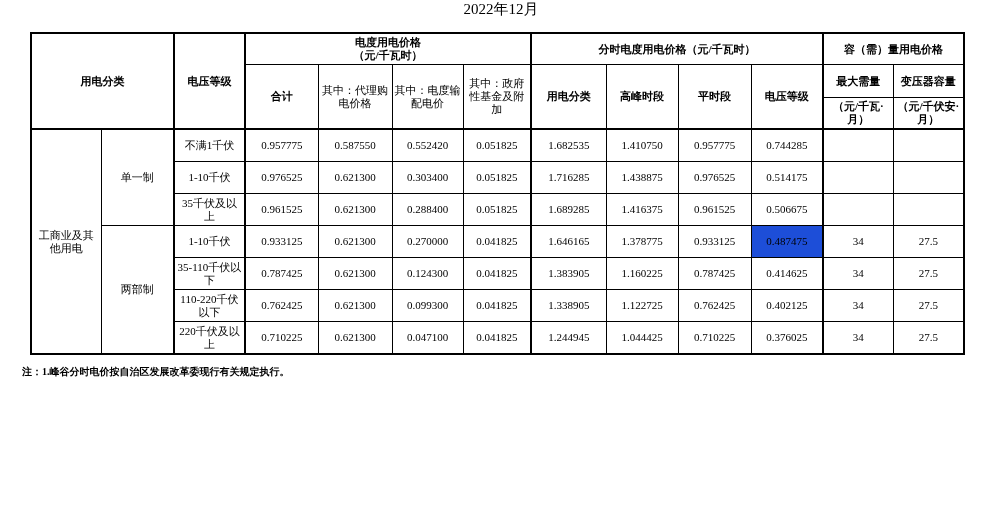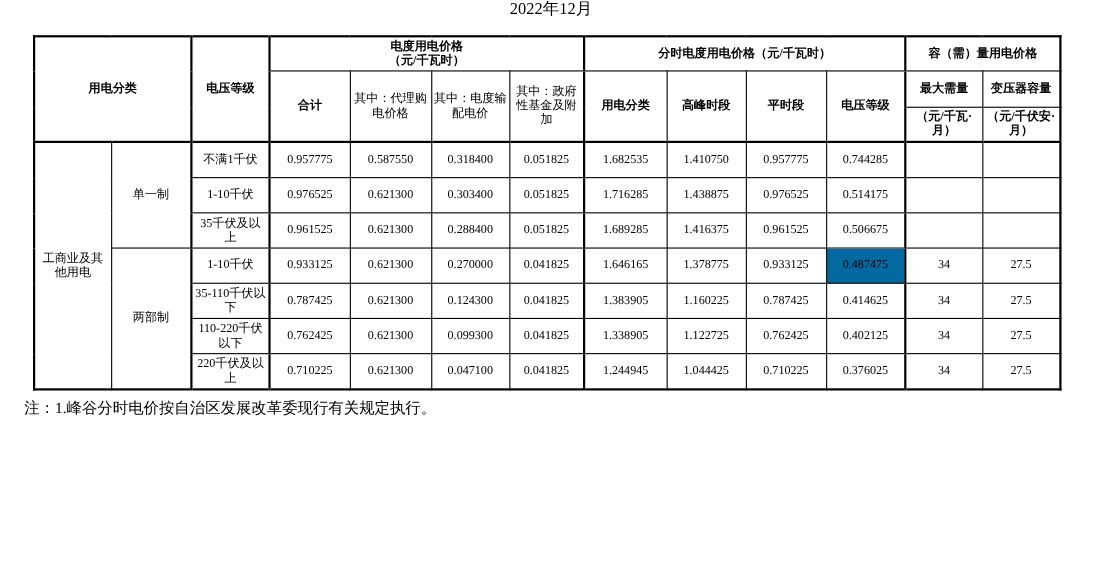--- a/index.html
+++ b/index.html
@@ -44,22 +44,22 @@
   .price-table thead th{font-weight:bold;}
   .price-table thead th.nb{font-weight:normal;}
   .price-table tr.hr1 th{height:28px;}
   .price-table tr.hr2 th{height:30px;}
   .price-table tr.hr3 th{height:28px;}
   .price-table tbody td{height:29px;font-weight:normal;}
   .price-table .bl2{border-left-width:2px;}
   .price-table tbody tr:first-child td{border-top-width:2px;}
   .notes{
     margin:10px 0 0 22px;
-    font-size:14px;
-    font-weight:normal;
+    font-size:10px;
+    font-weight:bold;
     line-height:13px;
     width:940px;
   }
   .notes .note-line{margin:0 0 1px 0;}
   .notes .note-indent{padding-left:23px;}
 </style>
 </head>
 <body>
 
 <div class="page">
@@ -110,21 +110,21 @@
         <th>（元/千伏安·月）</th>
       </tr>
     </thead>
     <tbody>
       <tr>
         <td rowspan="7">工商业及其他用电</td>
         <td rowspan="3">单一制</td>
         <td class="bl2">不满1千伏</td>
         <td class="bl2">0.957775</td>
         <td>0.587550</td>
-        <td>0.318400</td>
+        <td>0.552420</td>
         <td>0.051825</td>
         <td class="bl2">1.682535</td>
         <td>1.410750</td>
         <td>0.957775</td>
         <td>0.744285</td>
         <td class="bl2"></td>
         <td></td>
       </tr>
       <tr>
         <td class="bl2">1-10千伏</td>
@@ -155,21 +155,21 @@
       <tr>
         <td rowspan="4">两部制</td>
         <td class="bl2">1-10千伏</td>
         <td class="bl2">0.933125</td>
         <td>0.621300</td>
         <td>0.270000</td>
         <td>0.041825</td>
         <td class="bl2">1.646165</td>
         <td>1.378775</td>
         <td>0.933125</td>
-        <td style="background-color: #0369a1; text-align: center;">0.487475</td>
+        <td style="background-color: #1d4ed8; text-align: center;">0.487475</td>
         <td class="bl2">34</td>
         <td>27.5</td>
       </tr>
       <tr>
         <td class="bl2">35-110千伏以下</td>
         <td class="bl2">0.787425</td>
         <td>0.621300</td>
         <td>0.124300</td>
         <td>0.041825</td>
         <td class="bl2">1.383905</td>

